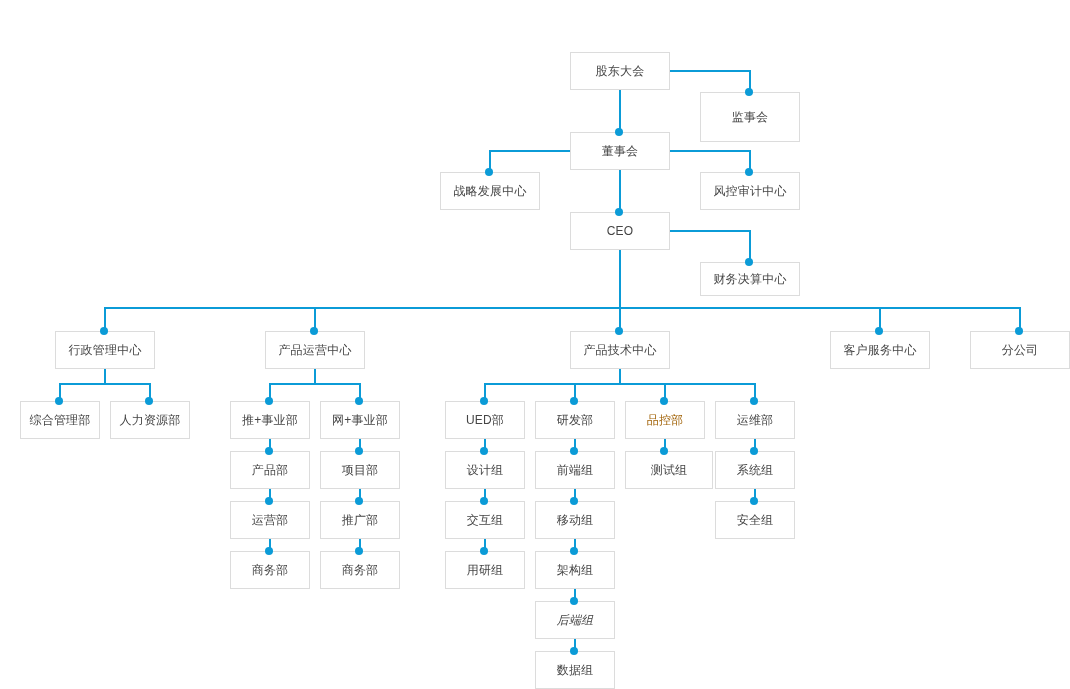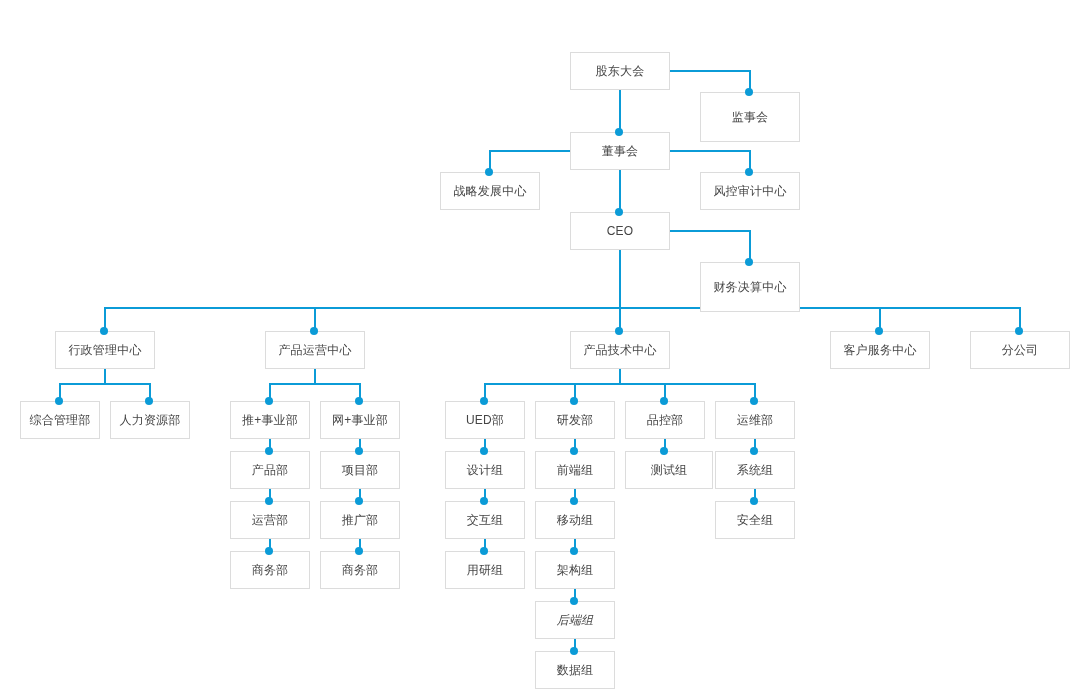--- a/index.html
+++ b/index.html
@@ -120,21 +120,21 @@
       <div class="line-v" style="left: 754px; top: 439px; height: 12px; background: rgb(11, 155, 215);"></div>
       <div class="line-v" style="left: 754px; top: 489px; height: 12px; background: rgb(11, 155, 215);"></div>
     </div>
   <div id="node-layer">
       <div class="node" style="left: 570px; top: 52px; width: 100px; height: 38px; border-color: rgb(220, 220, 220); color: rgb(69, 69, 69);">股东大会</div>
       <div class="node" style="left: 700px; top: 92px; width: 100px; height: 50px; border-color: rgb(220, 220, 220); color: rgb(69, 69, 69);">监事会</div>
       <div class="node" style="left: 440px; top: 172px; width: 100px; height: 38px; border-color: rgb(220, 220, 220); color: rgb(69, 69, 69);">战略发展中心</div>
       <div class="node" style="left: 570px; top: 132px; width: 100px; height: 38px; border-color: rgb(220, 220, 220); color: rgb(69, 69, 69);">董事会</div>
       <div class="node" style="left: 700px; top: 172px; width: 100px; height: 38px; border-color: rgb(220, 220, 220); color: rgb(69, 69, 69);">风控审计中心</div>
       <div class="node" style="left: 570px; top: 212px; width: 100px; height: 38px; border-color: rgb(220, 220, 220); color: rgb(69, 69, 69);">CEO</div>
-      <div class="node" style="left: 700px; top: 262px; width: 100px; height: 50px; border-color: rgb(220, 220, 220); color: rgb(69, 69, 69);">财务决算中心</div>
+      <div class="node" style="left: 700px; top: 262px; width: 100px; height: 34px; border-color: rgb(220, 220, 220); color: rgb(69, 69, 69);">财务决算中心</div>
       <div class="node" style="left: 55px; top: 331px; width: 100px; height: 38px; border-color: rgb(220, 220, 220); color: rgb(69, 69, 69);">行政管理中心</div>
       <div class="node" style="left: 265px; top: 331px; width: 100px; height: 38px; border-color: rgb(220, 220, 220); color: rgb(69, 69, 69);">产品运营中心</div>
       <div class="node" style="left: 570px; top: 331px; width: 100px; height: 38px; border-color: rgb(220, 220, 220); color: rgb(69, 69, 69);">产品技术中心</div>
       <div class="node" style="left: 830px; top: 331px; width: 100px; height: 38px; border-color: rgb(220, 220, 220); color: rgb(69, 69, 69);">客户服务中心</div>
       <div class="node" style="left: 970px; top: 331px; width: 100px; height: 38px; border-color: rgb(220, 220, 220); color: rgb(69, 69, 69);">分公司</div>
       <div class="node" style="left: 20px; top: 401px; width: 80px; height: 38px; border-color: rgb(220, 220, 220); color: rgb(69, 69, 69);">综合管理部</div>
       <div class="node" style="left: 110px; top: 401px; width: 80px; height: 38px; border-color: rgb(220, 220, 220); color: rgb(69, 69, 69);">人力资源部</div>
       <div class="node" style="left: 230px; top: 401px; width: 80px; height: 38px; border-color: rgb(220, 220, 220); color: rgb(69, 69, 69);">推+事业部</div>
       <div class="node" style="left: 230px; top: 451px; width: 80px; height: 38px; border-color: rgb(220, 220, 220); color: rgb(69, 69, 69);">产品部</div>
       <div class="node" style="left: 230px; top: 501px; width: 80px; height: 38px; border-color: rgb(220, 220, 220); color: rgb(69, 69, 69);">运营部</div>
@@ -146,21 +146,21 @@
       <div class="node" style="left: 445px; top: 401px; width: 80px; height: 38px; border-color: rgb(220, 220, 220); color: rgb(69, 69, 69);">UED部</div>
       <div class="node" style="left: 445px; top: 451px; width: 80px; height: 38px; border-color: rgb(220, 220, 220); color: rgb(69, 69, 69);">设计组</div>
       <div class="node" style="left: 445px; top: 501px; width: 80px; height: 38px; border-color: rgb(220, 220, 220); color: rgb(69, 69, 69);">交互组</div>
       <div class="node" style="left: 535px; top: 401px; width: 80px; height: 38px; border-color: rgb(220, 220, 220); color: rgb(69, 69, 69);">研发部</div>
       <div class="node" style="left: 445px; top: 551px; width: 80px; height: 38px; border-color: rgb(220, 220, 220); color: rgb(69, 69, 69);">用研组</div>
       <div class="node" style="left: 535px; top: 451px; width: 80px; height: 38px; border-color: rgb(220, 220, 220); color: rgb(69, 69, 69);">前端组</div>
       <div class="node" style="left: 535px; top: 501px; width: 80px; height: 38px; border-color: rgb(220, 220, 220); color: rgb(69, 69, 69);">移动组</div>
       <div class="node" style="left: 535px; top: 551px; width: 80px; height: 38px; border-color: rgb(220, 220, 220); color: rgb(69, 69, 69);">架构组</div>
       <div class="node" style="left: 535px; top: 601px; width: 80px; height: 38px; border-color: rgb(220, 220, 220); color: rgb(69, 69, 69); font-style: italic;">后端组</div>
       <div class="node" style="left: 535px; top: 651px; width: 80px; height: 38px; border-color: rgb(220, 220, 220); color: rgb(69, 69, 69);">数据组</div>
-      <div class="node" style="left: 625px; top: 401px; width: 80px; height: 38px; border-color: rgb(220, 220, 220); color: #404040;">品控部</div>
+      <div class="node" style="left: 625px; top: 401px; width: 80px; height: 38px; border-color: rgb(220, 220, 220); color: #a16207;">品控部</div>
       <div class="node" style="left: 625px; top: 451px; width: 88px; height: 38px; border-color: rgb(220, 220, 220); color: rgb(69, 69, 69);">测试组</div>
       <div class="node" style="left: 715px; top: 401px; width: 80px; height: 38px; border-color: rgb(220, 220, 220); color: rgb(69, 69, 69);">运维部</div>
       <div class="node" style="left: 715px; top: 451px; width: 80px; height: 38px; border-color: rgb(220, 220, 220); color: rgb(69, 69, 69);">系统组</div>
       <div class="node" style="left: 715px; top: 501px; width: 80px; height: 38px; border-color: rgb(220, 220, 220); color: rgb(69, 69, 69);">安全组</div>
       <div class="dot" style="left: 745px; top: 88px; background: rgb(11, 155, 215);"></div>
       <div class="dot" style="left: 615px; top: 128px; background: rgb(11, 155, 215);"></div>
       <div class="dot" style="left: 485px; top: 168px; background: rgb(11, 155, 215);"></div>
       <div class="dot" style="left: 745px; top: 168px; background: rgb(11, 155, 215);"></div>
       <div class="dot" style="left: 615px; top: 208px; background: rgb(11, 155, 215);"></div>
       <div class="dot" style="left: 745px; top: 258px; background: rgb(11, 155, 215);"></div>

